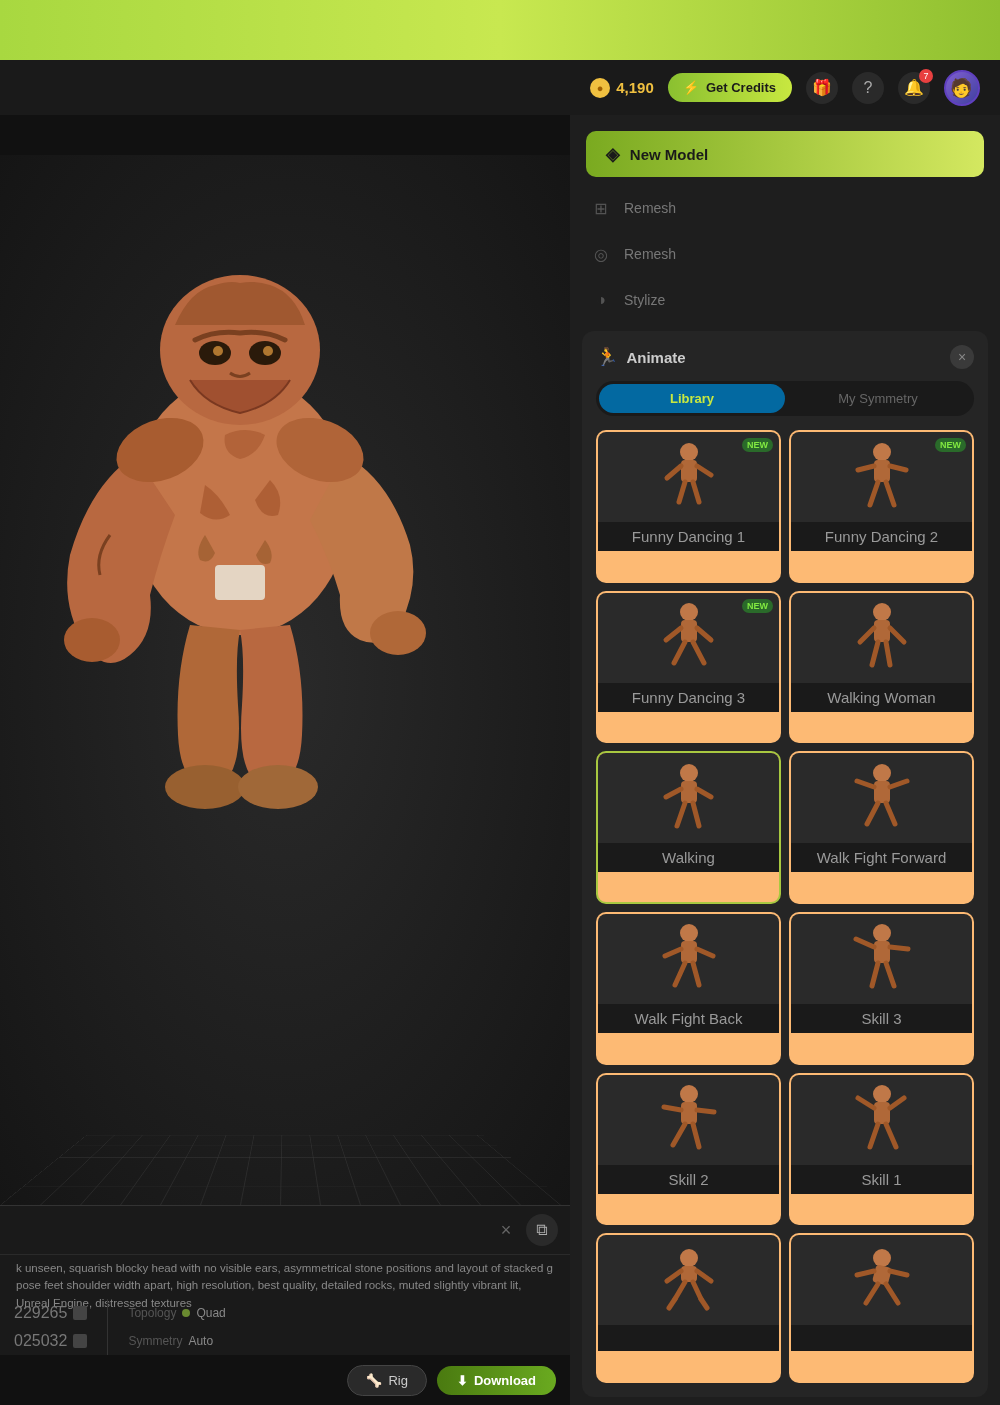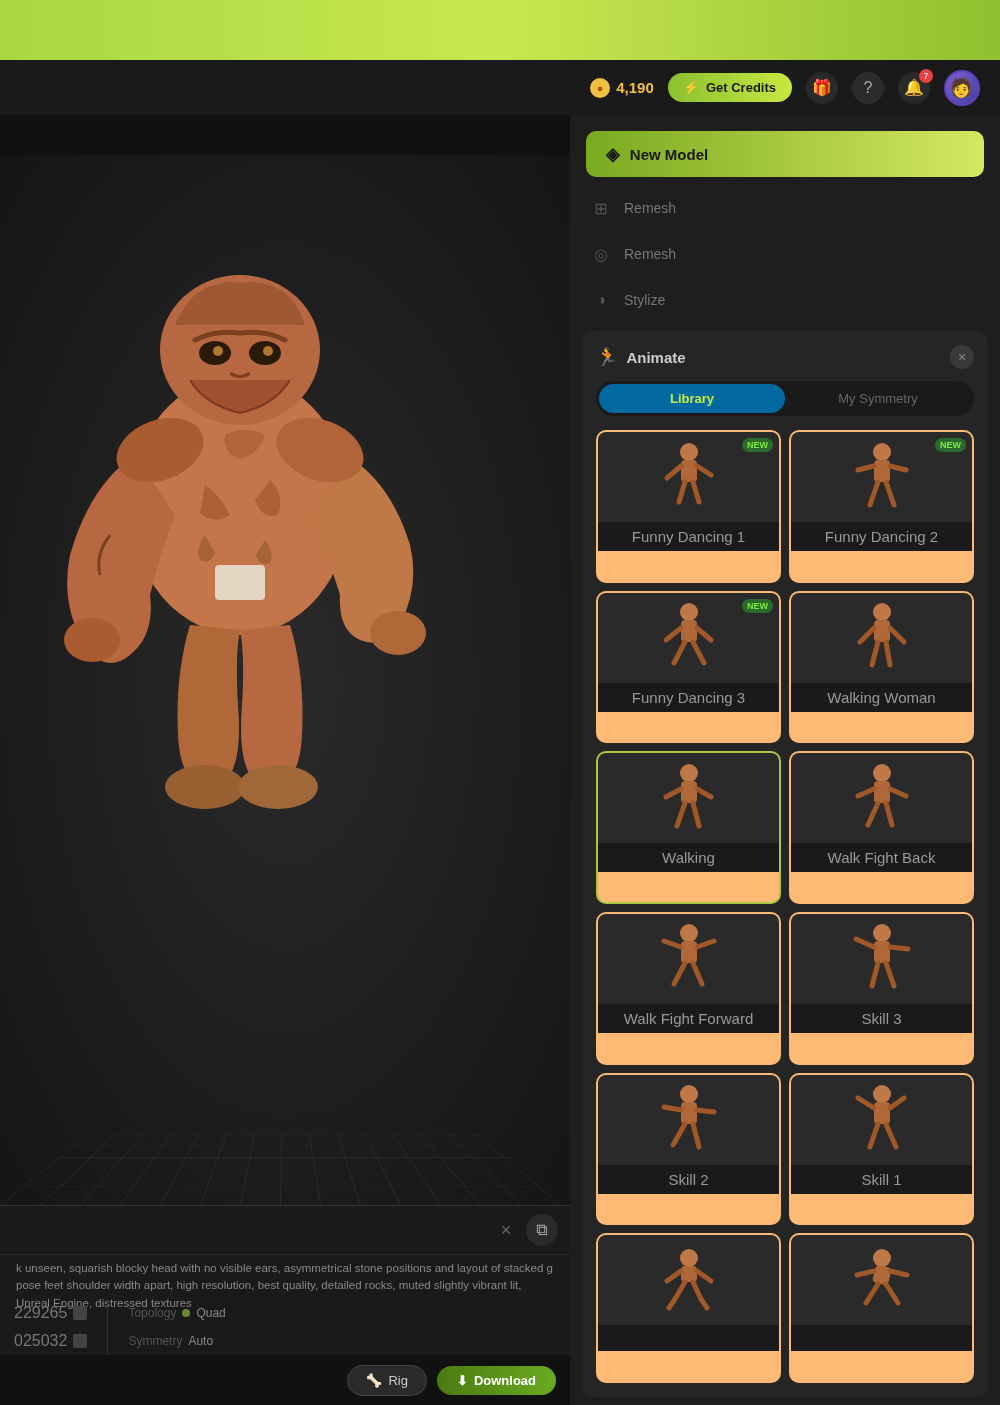--- a/index.html
+++ b/index.html
@@ -675,41 +675,41 @@
           </svg>
         </div>
         <div class="anim-card-label">Walking</div>
       </div>
 
       <div class="anim-card">
         <div class="anim-card-thumb">
           <svg class="figure" viewBox="0 0 60 75" xmlns="http://www.w3.org/2000/svg">
             <ellipse cx="30" cy="12" rx="9" ry="9" fill="#c07848"></ellipse>
             <rect x="22" y="20" width="16" height="22" rx="4" fill="#b06838"></rect>
+            <line x1="22" y1="26" x2="5" y2="20" stroke="#a05828" stroke-width="5" stroke-linecap="round"></line>
+            <line x1="38" y1="26" x2="55" y2="20" stroke="#a05828" stroke-width="5" stroke-linecap="round"></line>
+            <line x1="26" y1="42" x2="15" y2="63" stroke="#a05828" stroke-width="5" stroke-linecap="round"></line>
+            <line x1="34" y1="42" x2="43" y2="63" stroke="#a05828" stroke-width="5" stroke-linecap="round"></line>
+          </svg>
+        </div>
+        <div class="anim-card-label">Walk Fight Forward</div>
+      </div>
+
+      <div class="anim-card">
+        <div class="anim-card-thumb">
+          <svg class="figure" viewBox="0 0 60 75" xmlns="http://www.w3.org/2000/svg">
+            <ellipse cx="30" cy="12" rx="9" ry="9" fill="#c07848"></ellipse>
+            <rect x="22" y="20" width="16" height="22" rx="4" fill="#b06838"></rect>
             <line x1="22" y1="28" x2="6" y2="35" stroke="#a05828" stroke-width="5" stroke-linecap="round"></line>
             <line x1="38" y1="28" x2="54" y2="35" stroke="#a05828" stroke-width="5" stroke-linecap="round"></line>
             <line x1="26" y1="42" x2="16" y2="64" stroke="#a05828" stroke-width="5" stroke-linecap="round"></line>
             <line x1="34" y1="42" x2="40" y2="64" stroke="#a05828" stroke-width="5" stroke-linecap="round"></line>
           </svg>
         </div>
         <div class="anim-card-label">Walk Fight Back</div>
-      </div>
-
-      <div class="anim-card">
-        <div class="anim-card-thumb">
-          <svg class="figure" viewBox="0 0 60 75" xmlns="http://www.w3.org/2000/svg">
-            <ellipse cx="30" cy="12" rx="9" ry="9" fill="#c07848"></ellipse>
-            <rect x="22" y="20" width="16" height="22" rx="4" fill="#b06838"></rect>
-            <line x1="22" y1="26" x2="5" y2="20" stroke="#a05828" stroke-width="5" stroke-linecap="round"></line>
-            <line x1="38" y1="26" x2="55" y2="20" stroke="#a05828" stroke-width="5" stroke-linecap="round"></line>
-            <line x1="26" y1="42" x2="15" y2="63" stroke="#a05828" stroke-width="5" stroke-linecap="round"></line>
-            <line x1="34" y1="42" x2="43" y2="63" stroke="#a05828" stroke-width="5" stroke-linecap="round"></line>
-          </svg>
-        </div>
-        <div class="anim-card-label">Walk Fight Forward</div>
       </div>
 
       <div class="anim-card">
         <div class="anim-card-thumb">
           <svg class="figure" viewBox="0 0 60 75" xmlns="http://www.w3.org/2000/svg">
             <ellipse cx="30" cy="12" rx="9" ry="9" fill="#c07848"></ellipse>
             <rect x="22" y="20" width="16" height="22" rx="4" fill="#b06838"></rect>
             <line x1="22" y1="26" x2="4" y2="18" stroke="#a05828" stroke-width="5" stroke-linecap="round"></line>
             <line x1="38" y1="26" x2="56" y2="28" stroke="#a05828" stroke-width="5" stroke-linecap="round"></line>
             <line x1="26" y1="42" x2="20" y2="65" stroke="#a05828" stroke-width="5" stroke-linecap="round"></line>

